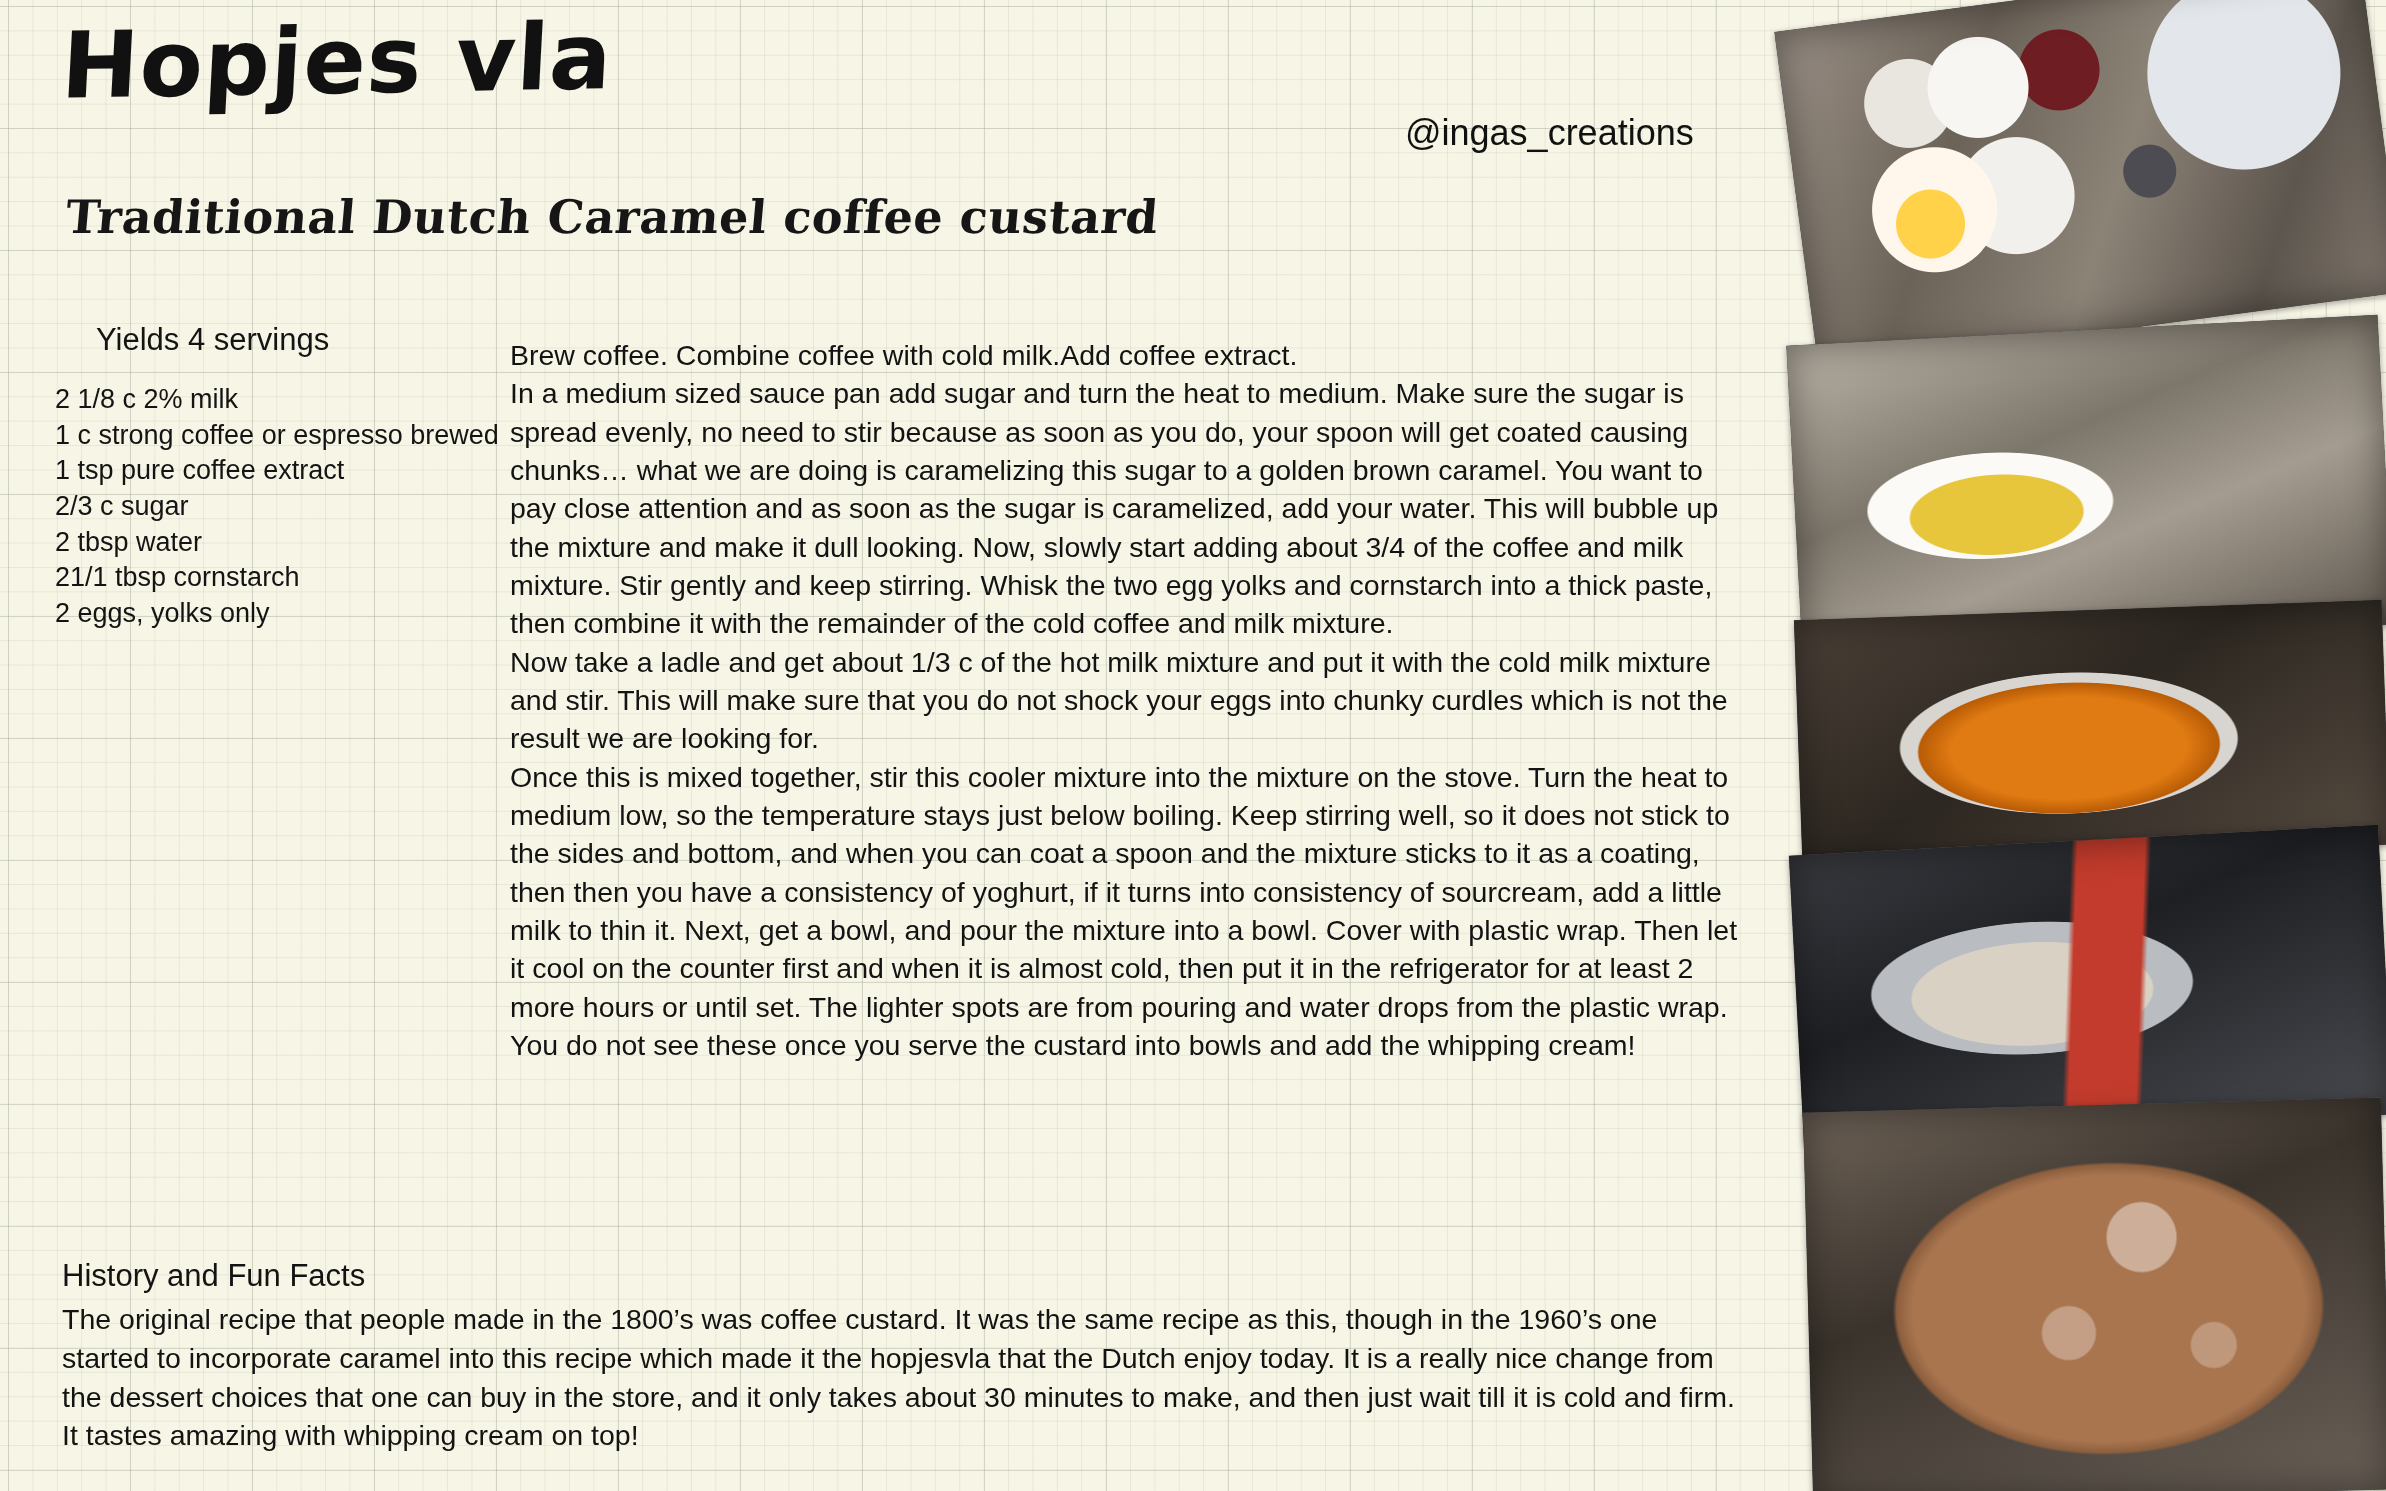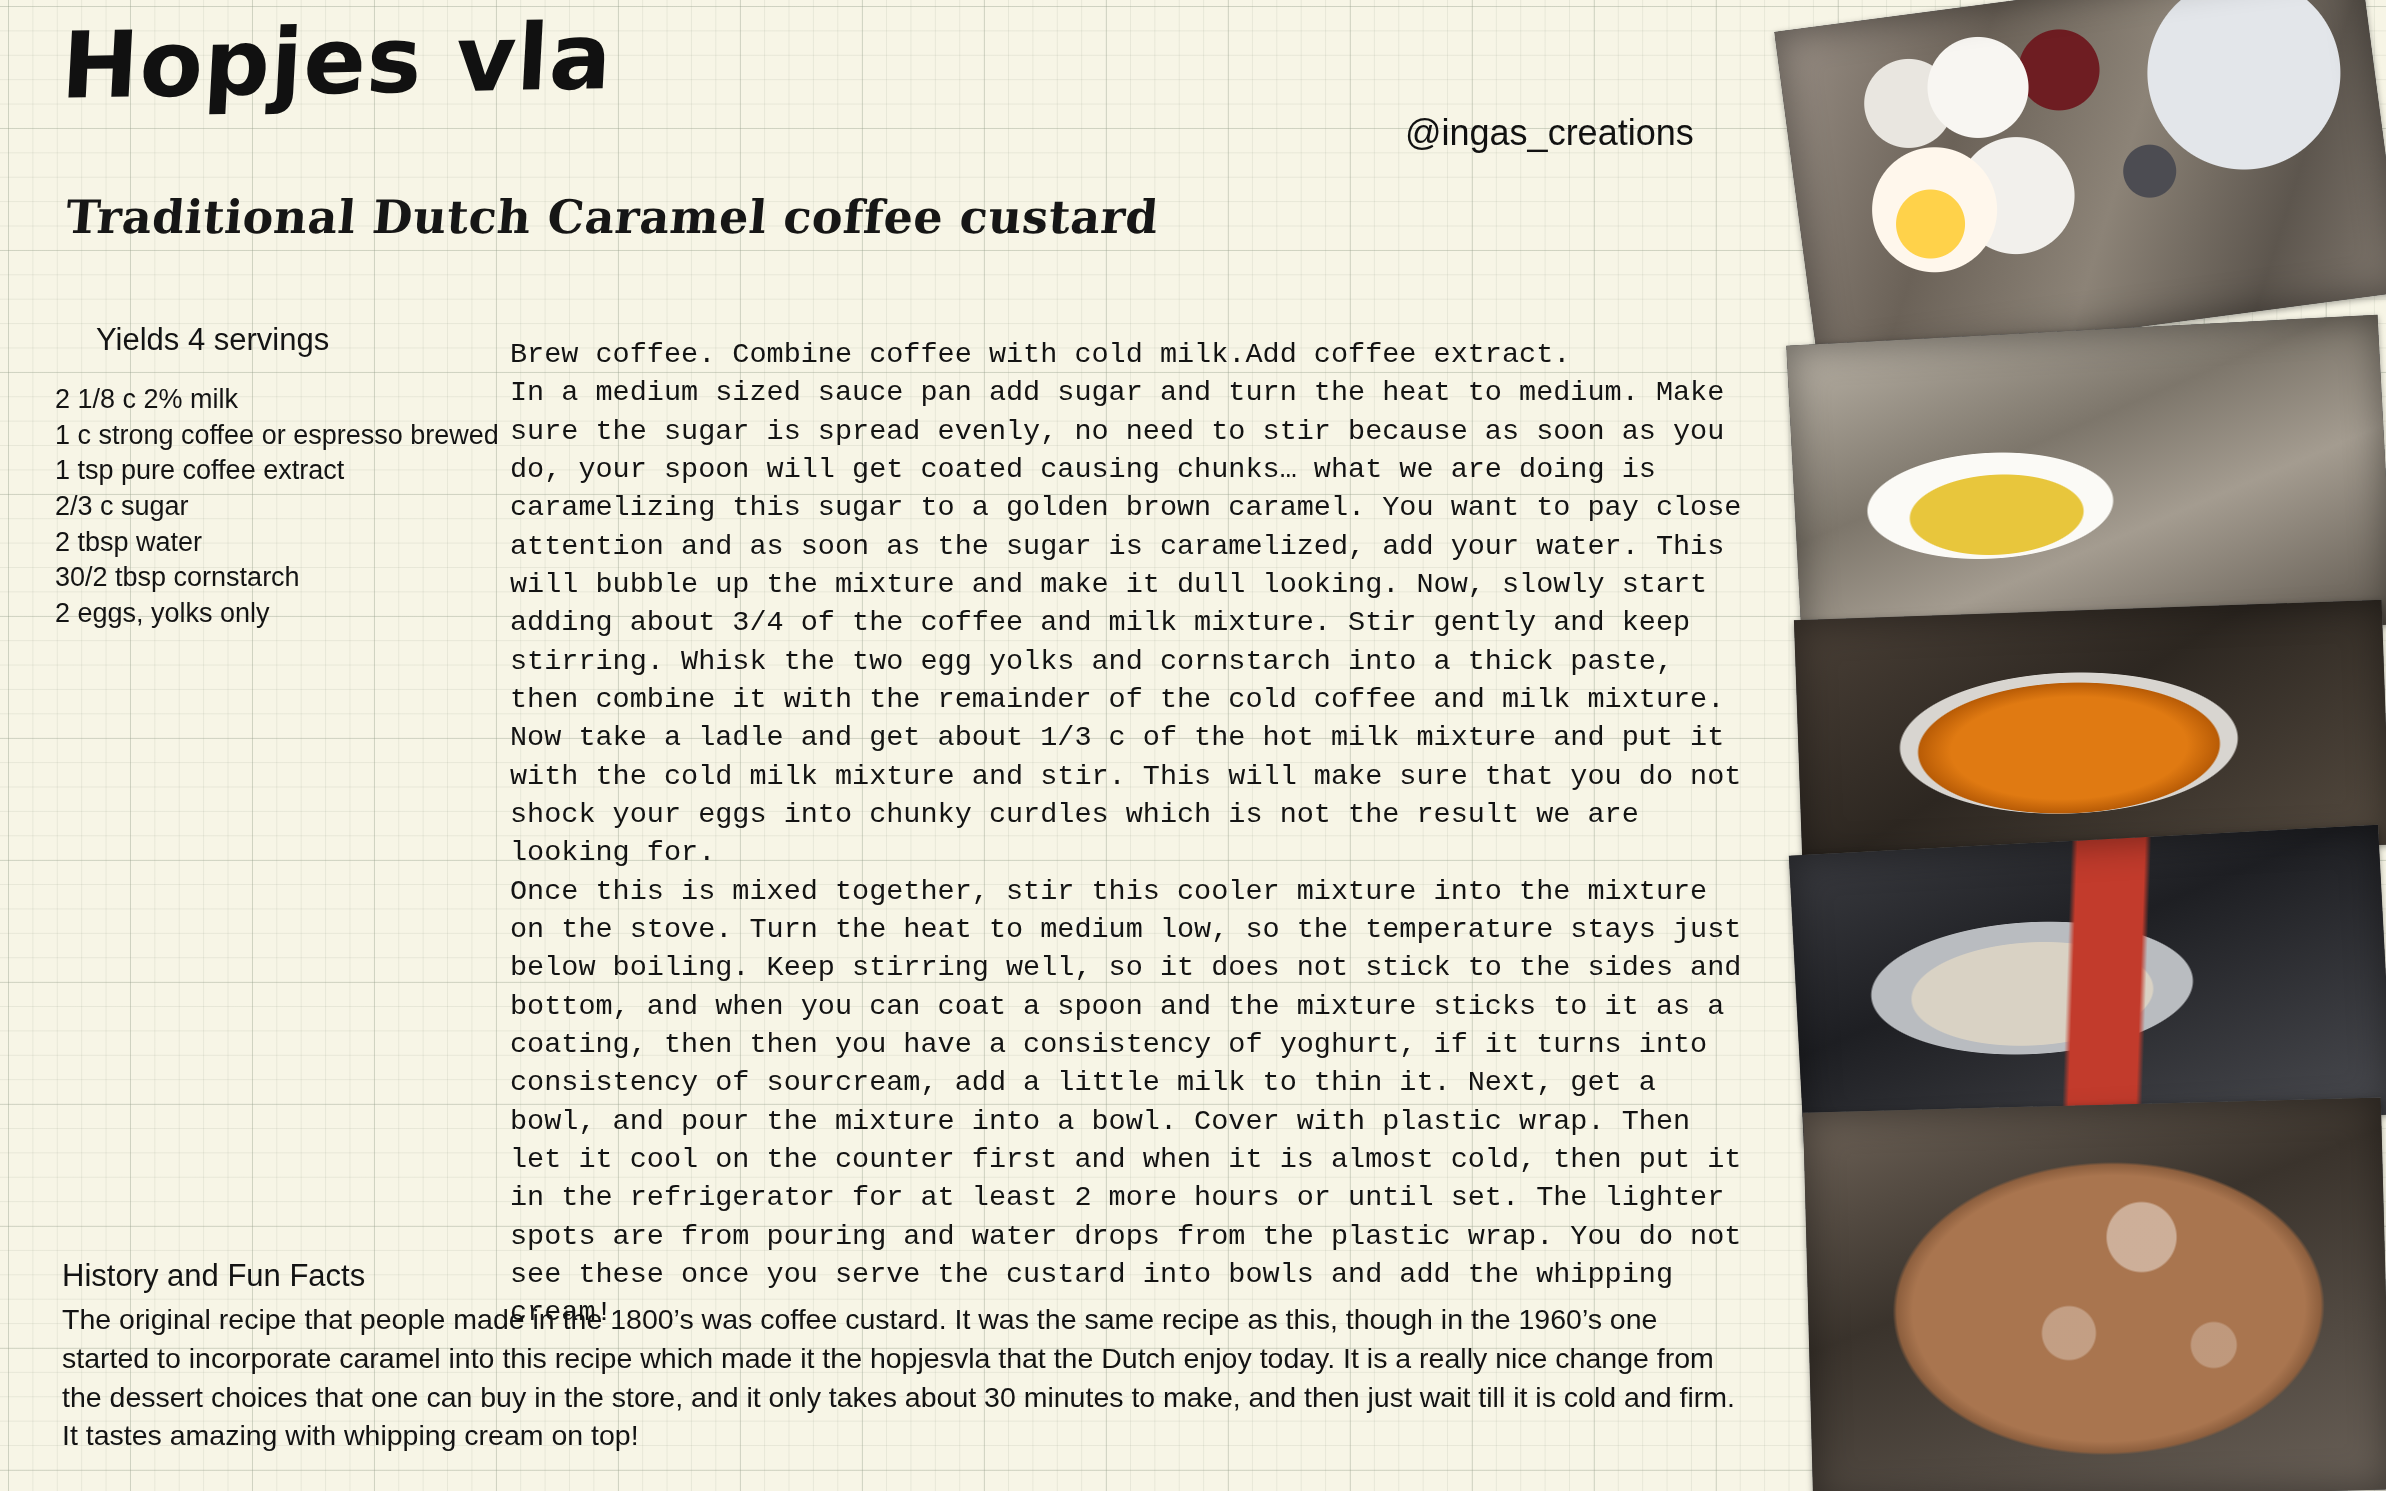--- a/index.html
+++ b/index.html
@@ -90,21 +90,20 @@
 
   
   #method {
     position: absolute;
     left: 510px;
     top: 336px;
     width: 1240px;
     font-size: 28.5px;
     line-height: 1.345;
     color: #131313;
-    font-family: Liberation Mono, monospace;
   }
   #method p { margin: 0; }
 
   
   #history-title {
     position: absolute;
     left: 62px;
     top: 1258px;
     font-size: 31px;
     color: #131313;
@@ -216,21 +215,21 @@
   <div id="handle">@ingas_creations</div>
 
   <div id="yields">Yields 4 servings</div>
 
   <div id="ingredients">
     <div>2 1/8 c 2% milk</div>
     <div>1 c strong coffee or espresso brewed</div>
     <div>1 tsp pure coffee extract</div>
     <div>2/3 c sugar</div>
     <div>2 tbsp water</div>
-    <div>30/2 tbsp cornstarch</div>
+    <div>21/1 tbsp cornstarch</div>
     <div>2 eggs, yolks only</div>
   </div>
 
   <div id="method">
     <p>Brew coffee.  Combine coffee with cold milk.Add coffee extract.</p>
     <p>In a medium sized sauce pan add sugar and turn the heat to medium. Make sure the sugar is spread evenly, no need to stir because as soon as you do, your spoon will get coated causing chunks… what we are doing is caramelizing this sugar to a golden brown caramel.  You want to pay close attention and as soon as the sugar is caramelized, add your water.  This will bubble up the mixture and make it dull looking.  Now, slowly start adding about 3/4 of the coffee and milk mixture.  Stir gently and keep stirring.  Whisk the two egg yolks and cornstarch into a thick paste, then combine it with the remainder of the cold coffee and milk mixture.</p>
     <p>Now take a ladle and get about 1/3 c of the hot milk mixture and put it with the cold milk mixture and stir.  This will make sure that you do not shock your eggs into chunky curdles which is not the result we are looking for.</p>
     <p>Once this is mixed together, stir this cooler mixture into the mixture on the stove.  Turn the heat to medium low, so the temperature stays just below boiling.  Keep stirring well, so it does not stick to the sides and bottom, and when you can coat a spoon and the mixture sticks to it as a coating, then then you have a consistency of yoghurt, if it turns into consistency of sourcream, add a little milk to thin it.  Next, get a bowl, and pour the mixture into a bowl. Cover with plastic wrap. Then let it cool on the counter first and when it is almost cold, then put it in the refrigerator for at least 2 more hours or until set.   The lighter spots are from pouring and water drops from the plastic wrap.  You do not see these once you serve the custard into bowls and add the whipping cream!</p>
   </div>
 

